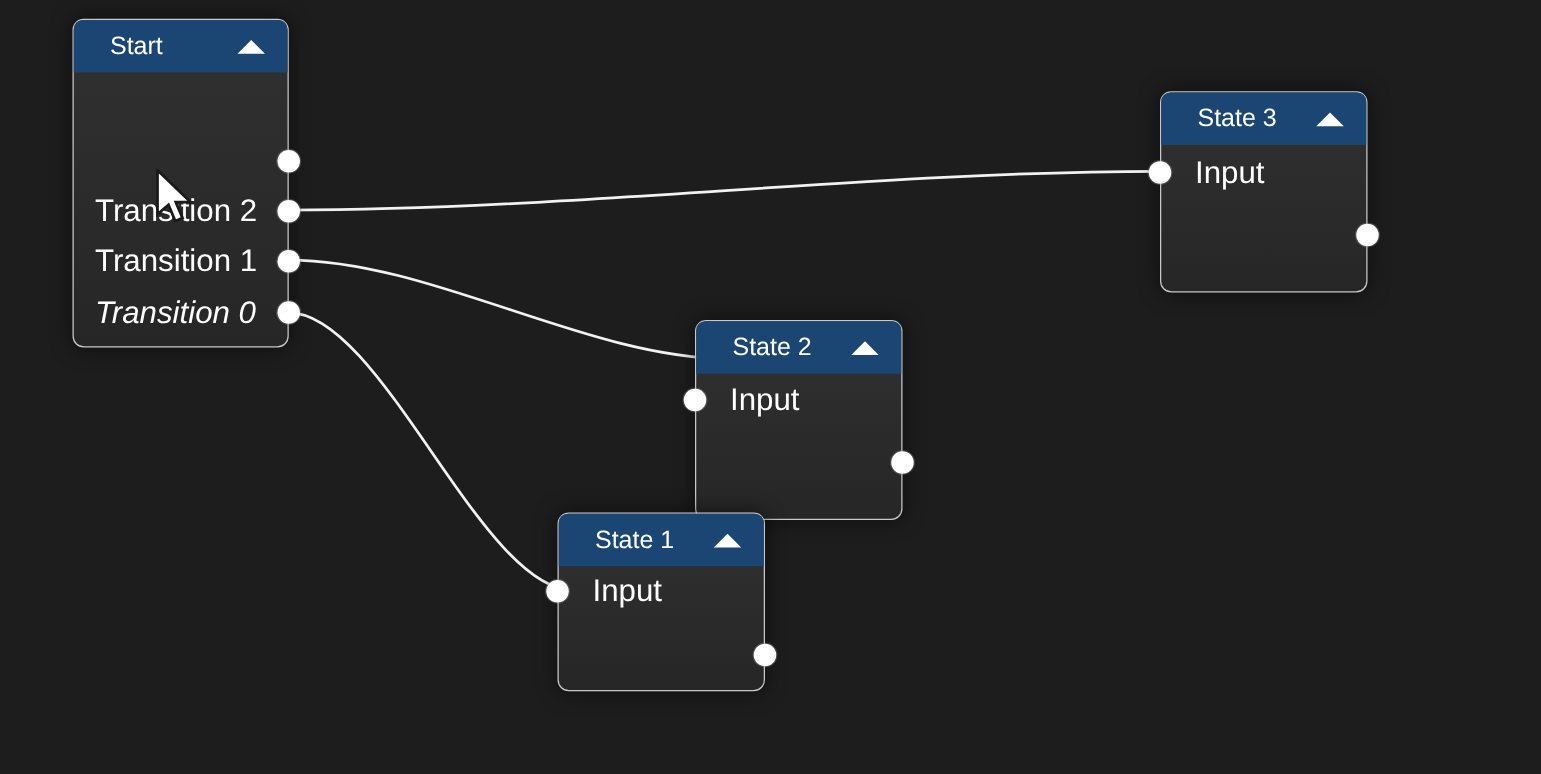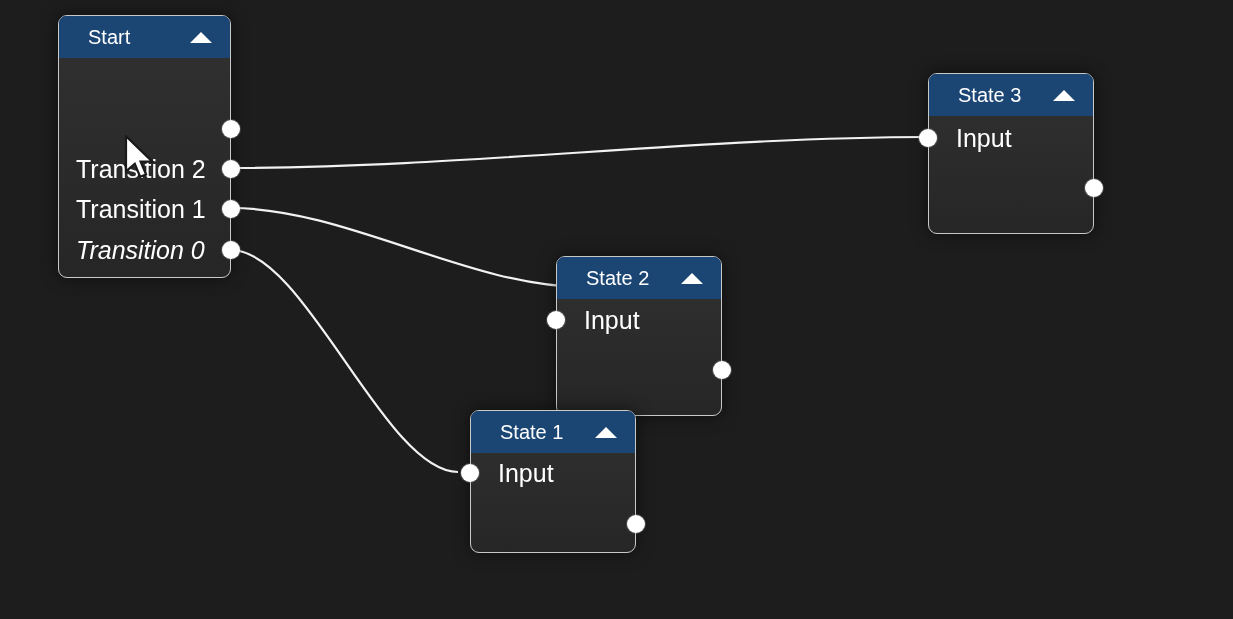--- a/index.html
+++ b/index.html
@@ -122,21 +122,21 @@
   <div class="node" style="left:556px; top:224px; width:166px; height:160px;margin-top:32px;">
     <div class="node-header">
       <span class="node-title">State 2</span>
       <span class="collapse"></span>
     </div>
     <div class="row" style="left:27px; top:43px;">Input</div>
     <span class="port in" style="top:54px;"></span>
     <span class="port out" style="top:104px;"></span>
   </div>
 
-  <div class="node" style="left:470px; top:410px; width:166px; height:143px;">
+  <div class="node" style="left:446px; top:410px; width:166px; height:143px;">
     <div class="node-header">
       <span class="node-title">State 1</span>
       <span class="collapse"></span>
     </div>
     <div class="row" style="left:27px; top:42px;">Input</div>
     <span class="port in" style="top:53px;"></span>
     <span class="port out" style="top:104px;"></span>
   </div>
 
   <svg class="cursor" width="34" height="47" viewBox="0 0 17 23.5">

